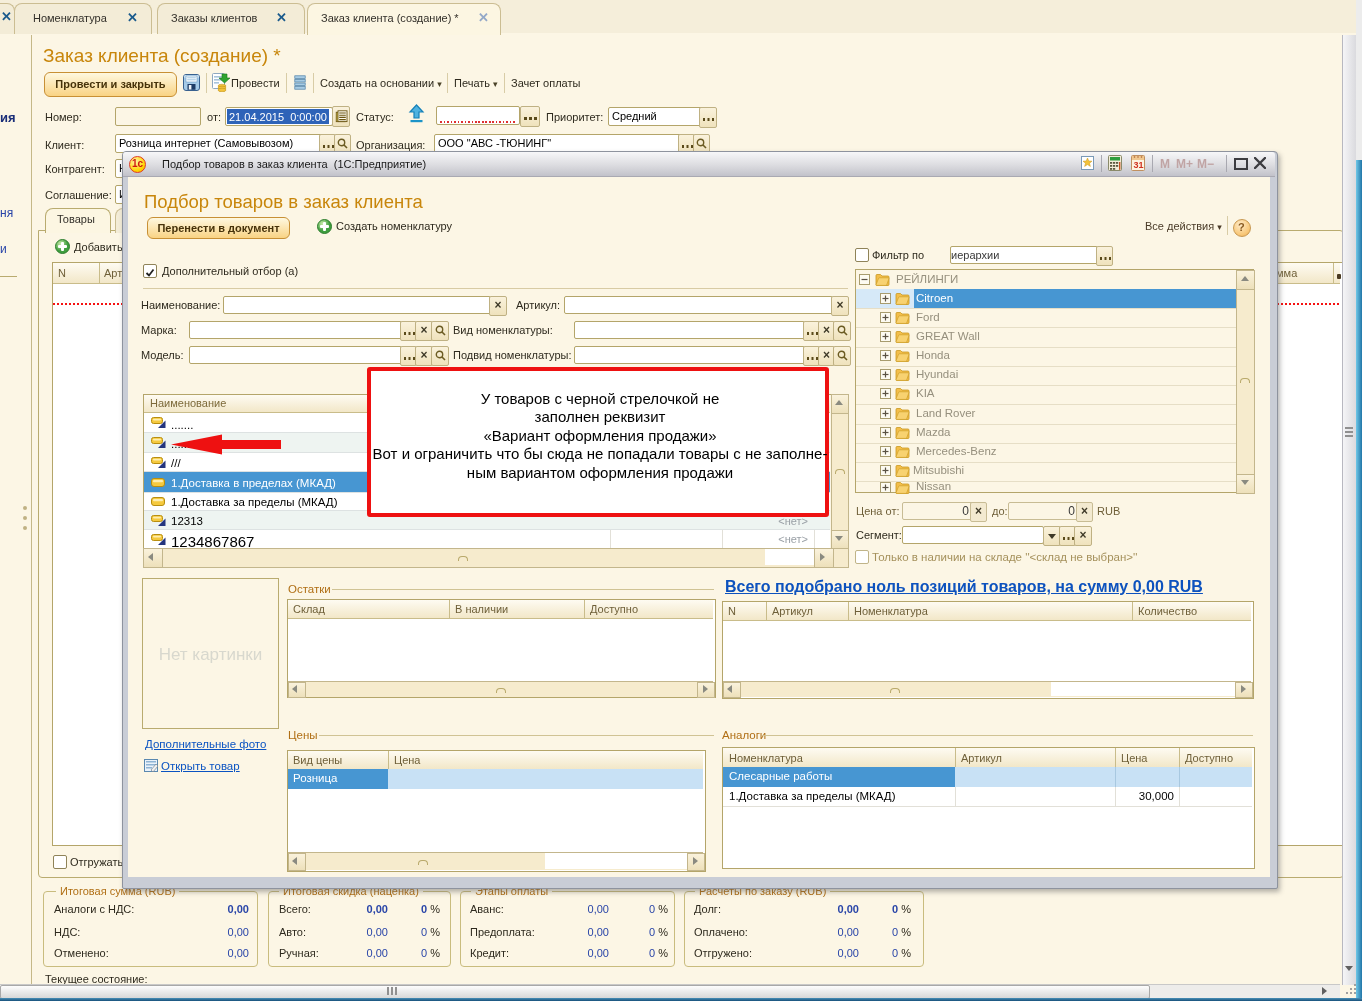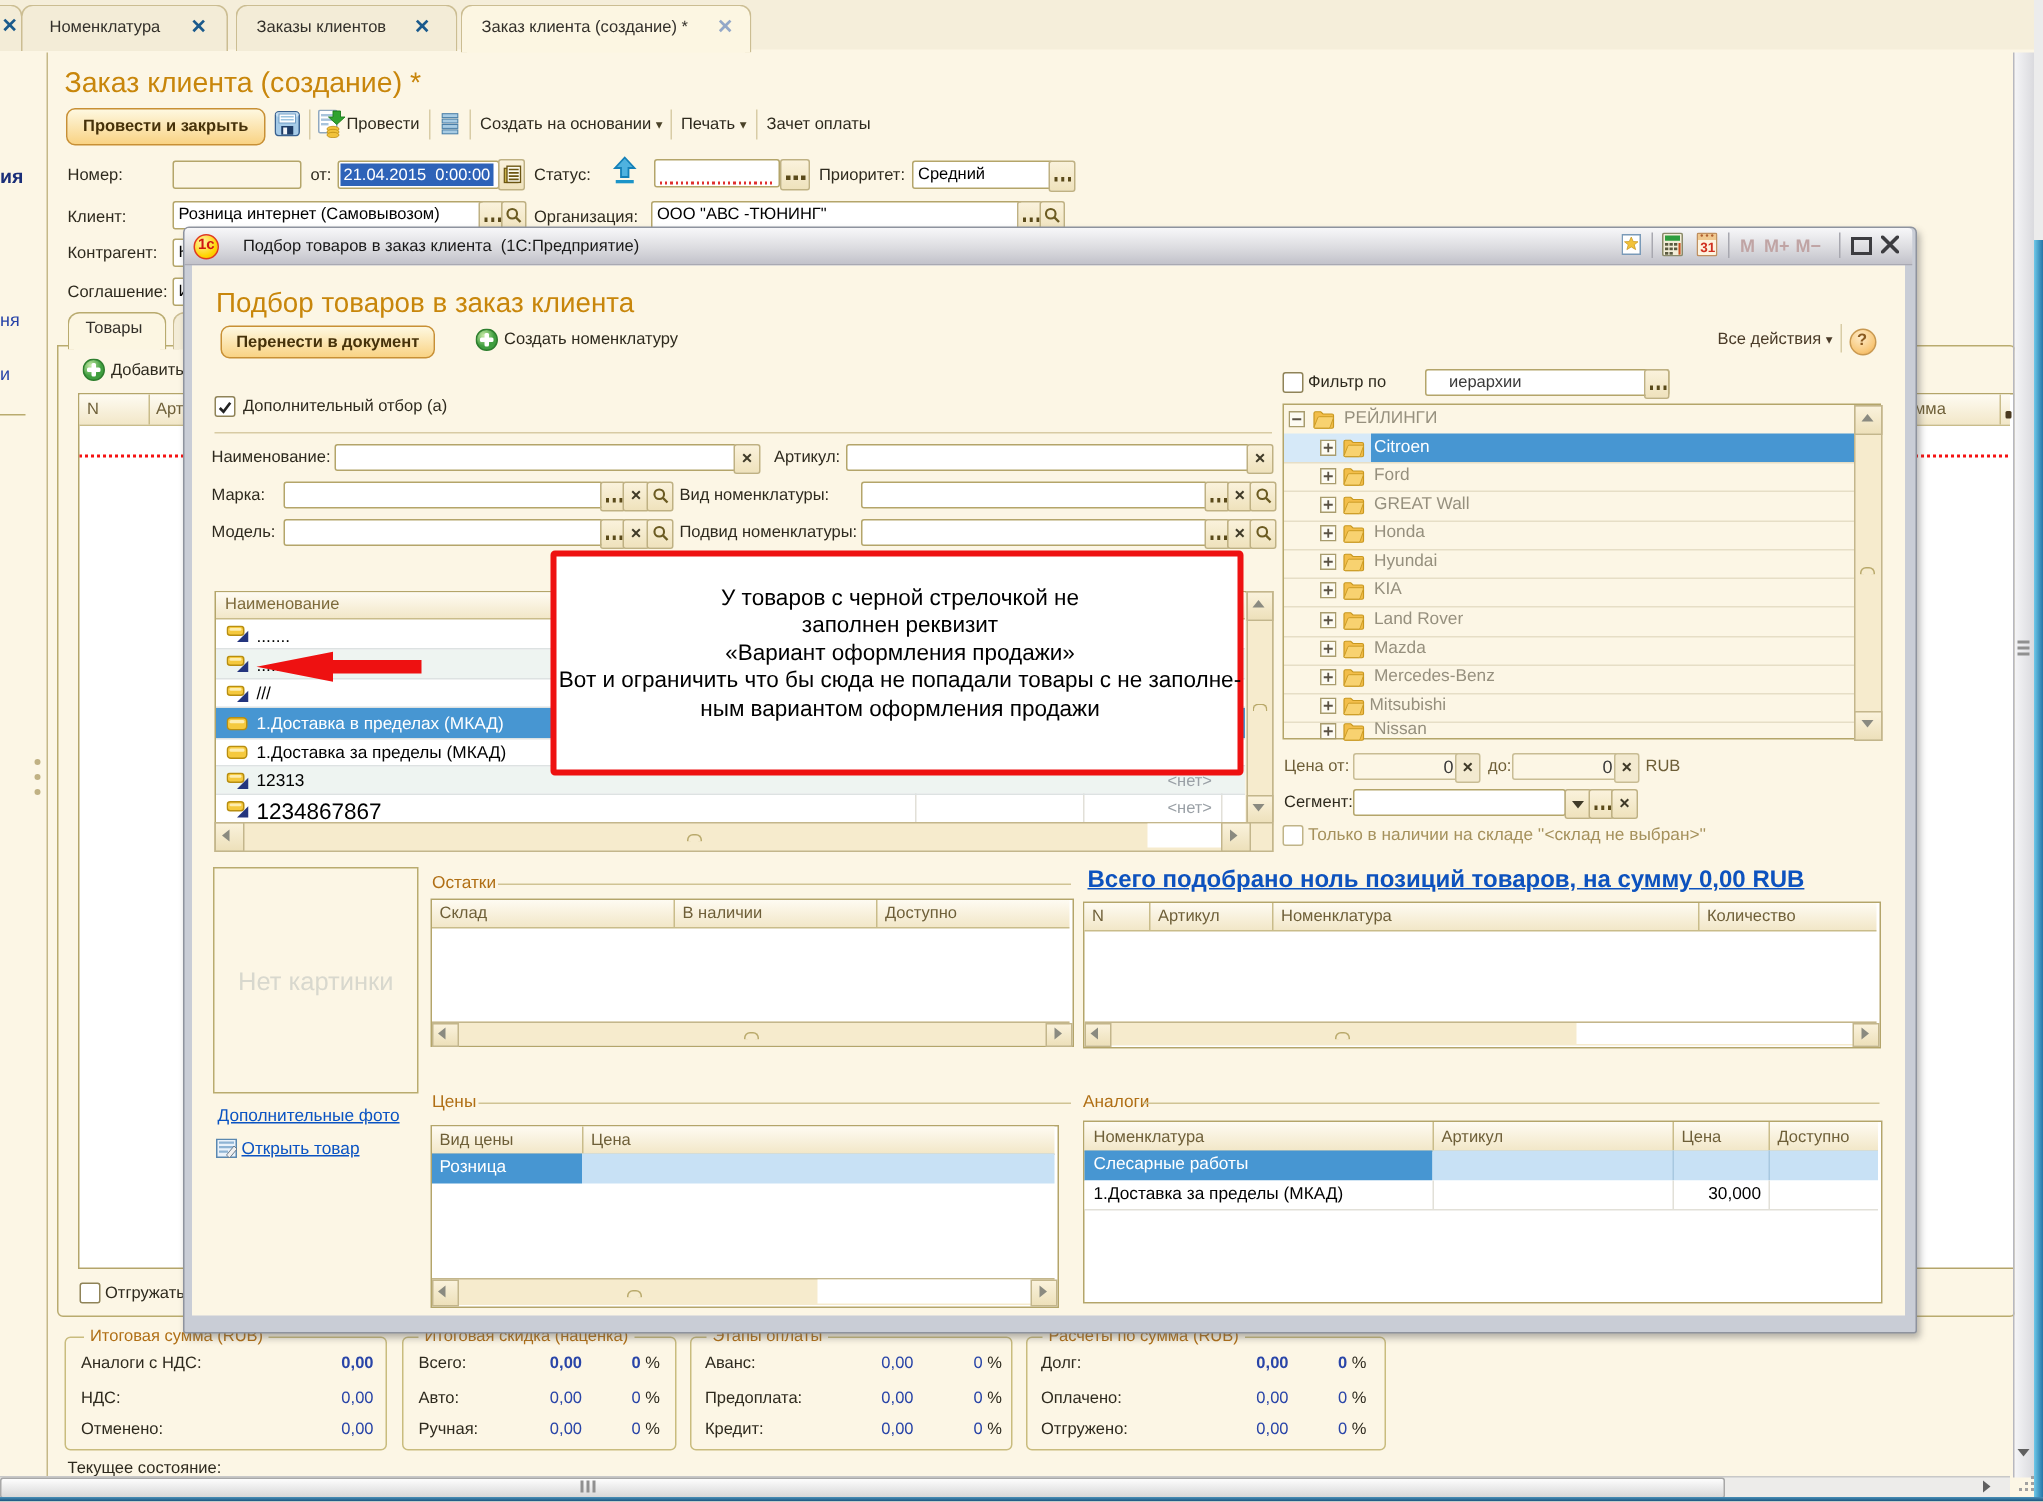--- a/index.html
+++ b/index.html
@@ -213,21 +213,21 @@
 <div class="lbl" style="left:470px;top:903px">Аванс:</div>
 <div class="val" style="left:519px;top:903px;width:90px">0,00</div>
 <div class="val" style="left:644px;top:903px;width:24px">0 <span style="color:#2E2A1E">%</span></div>
 <div class="lbl" style="left:470px;top:926px">Предоплата:</div>
 <div class="val" style="left:519px;top:926px;width:90px">0,00</div>
 <div class="val" style="left:644px;top:926px;width:24px">0 <span style="color:#2E2A1E">%</span></div>
 <div class="lbl" style="left:470px;top:947px">Кредит:</div>
 <div class="val" style="left:519px;top:947px;width:90px">0,00</div>
 <div class="val" style="left:644px;top:947px;width:24px">0 <span style="color:#2E2A1E">%</span></div>
 <div class="fs" style="left:684px;top:891px;width:238px;height:74px"></div>
-<div class="leg" style="left:695px;top:885px">Расчеты по сумма (RUB)</div>
+<div class="leg" style="left:695px;top:885px">Расчеты по заказу (RUB)</div>
 <div class="lbl" style="left:694px;top:903px">Долг:</div>
 <div class="val" style="left:759px;top:903px;width:100px;font-weight:bold">0,00</div>
 <div class="val" style="left:887px;top:903px;width:24px;font-weight:bold">0 <span style="color:#2E2A1E;font-weight:normal">%</span></div>
 <div class="lbl" style="left:694px;top:926px">Оплачено:</div>
 <div class="val" style="left:759px;top:926px;width:100px">0,00</div>
 <div class="val" style="left:887px;top:926px;width:24px">0 <span style="color:#2E2A1E">%</span></div>
 <div class="lbl" style="left:694px;top:947px">Отгружено:</div>
 <div class="val" style="left:759px;top:947px;width:100px">0,00</div>
 <div class="val" style="left:887px;top:947px;width:24px">0 <span style="color:#2E2A1E">%</span></div>
 <div class="lbl" style="left:45px;top:973px">Текущее состояние:</div>
@@ -440,21 +440,21 @@
 <div class="grip" style="left:458px;top:556px"></div>
 
 <div class="a" style="left:367px;top:367px;width:462px;height:150px;background:#fff;border:4px solid #EE1111;border-radius:3px;box-sizing:border-box"></div>
 <div class="a" style="left:371px;top:390px;width:458px;font-size:15px;line-height:18.4px;color:#000;text-align:center">У товаров с черной стрелочкой не<br>заполнен реквизит<br>«Вариант оформления продажи»<br>Вот и ограничить что бы сюда не попадали товары с не заполне-<br>ным вариантом оформления продажи</div>
 <svg class="a" style="left:170px;top:433px" width="112" height="23" viewBox="0 0 112 23">
     <path d="M1 11.5 L52 1.5 L52 7 L111 7 L111 16 L52 16 L52 21.5 Z" fill="#EE1111"></path>
   </svg>
 
 <div class="cb" style="left:855px;top:248px"></div>
 <div class="lbl" style="left:872px;top:249px">Фильтр по</div>
-<div class="inp" style="left:950px;top:246px;width:146px;height:16px;font-size:11px;line-height:16px;padding-left:15px;color:#3A3A3A">иерархии</div>
+<div class="inp" style="left:950px;top:246px;width:146px;height:16px;font-size:11px;line-height:16px;padding-left:0;color:#3A3A3A">иерархии</div>
 <div class="sbtn" style="left:1096px;top:246px;width:15px;height:18px">
     <div style="position:absolute;left:2.5px;top:10px;width:2.5px;height:2.5px;background:#5A4A1A;box-shadow:4.5px 0 0 #5A4A1A,9px 0 0 #5A4A1A"></div>
   </div>
 <div class="a" style="left:855px;top:269px;width:399px;height:224px;border:1px solid #B4A56A;background:#FCF6E5;box-sizing:border-box"></div>
 
 <div class="a" style="left:856px;top:289px;width:58px;height:19px;background:#D6E9F8"></div>
 <div class="a" style="left:914px;top:289px;width:322px;height:19px;background:#4796D2"></div>
 <div class="a" style="left:856px;top:308px;width:380px;height:1px;background:#E6DEC6"></div>
 <div class="a" style="left:856px;top:327px;width:380px;height:1px;background:#E6DEC6"></div>
 <div class="a" style="left:856px;top:347px;width:380px;height:1px;background:#E6DEC6"></div>

